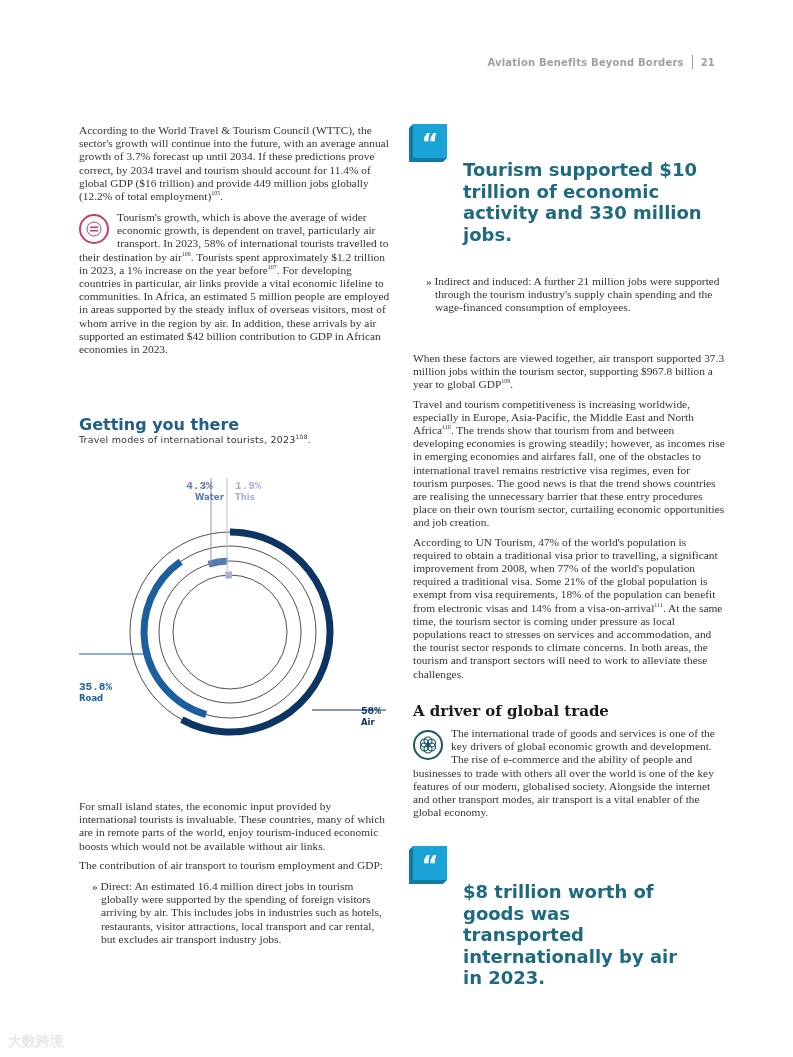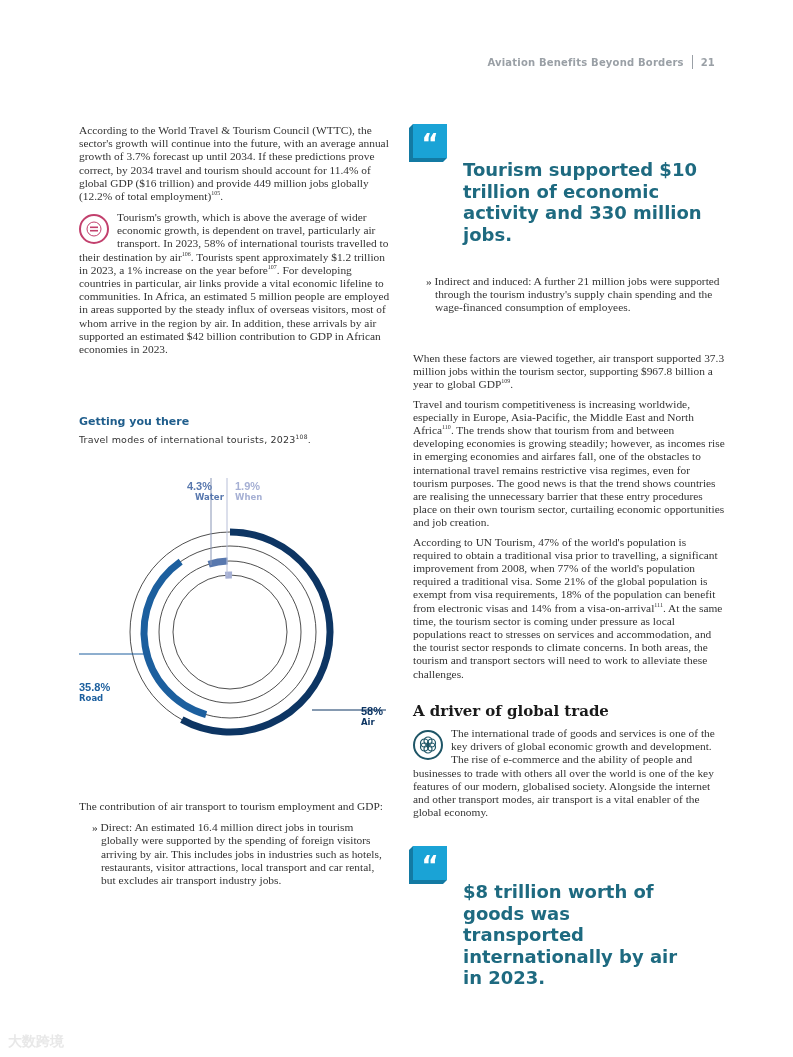--- a/index.html
+++ b/index.html
@@ -10,24 +10,24 @@
   .body-text { font-family:"Liberation Serif", serif; font-size:11.4px; line-height:13.2px; color:#333; }
   .body-text p { margin:0 0 6px 0; }
   sup { font-size:6px; line-height:0; vertical-align:super; }
   .col-left { left:79px; width:312px; }
   .col-right { left:413px; width:312px; }
   .circle-icon { float:left; width:30px; height:30px; border-radius:50%; border:2px solid #c2406d; margin:3px 8px 2px 0; box-sizing:border-box; display:flex; align-items:center; justify-content:center; }
   .circle-icon.teal { border-color:#1e5566; }
   .quote-box { width:38px; height:38px; }
   .quote-text { font-family:"DejaVu Sans", sans-serif; font-weight:bold; font-size:18px; line-height:21.5px; color:#1e6a80; }
   .bullet { padding-left:22px; text-indent:-9px; }
-  .section-heading { font-family:"DejaVu Sans", sans-serif; font-weight:bold; font-size:11px; color:#205e8c; }
+  .section-heading { font-family:"DejaVu Sans", sans-serif; font-weight:bold; font-size:16px; color:#205e8c; }
   .caption { font-family:"DejaVu Sans", sans-serif; font-size:9.5px; color:#333; letter-spacing:0.2px; }
   .h2 { font-family:"DejaVu Serif", serif; font-weight:bold; font-size:15px; color:#1a1a1a; }
-  .chart-label { font-family:Liberation Sans, sans-serif; font-weight:bold; font-size:11px; line-height:12px; }
+  .chart-label { font-family:Liberation Mono, monospace; font-weight:bold; font-size:11px; line-height:12px; }
   .chart-sub { font-family:"DejaVu Sans", sans-serif; font-size:8.5px; font-weight:bold; }
   .watermark { left:8px; bottom:6px; font-family:"DejaVu Sans", sans-serif; font-size:14px; color:#e8e8e8; font-weight:bold; }
 </style>
 </head>
 <body>
 
 <div class="abs header">
   <span>Aviation Benefits Beyond Borders</span>
   <span class="sep"></span>
   <span>21</span>
@@ -73,32 +73,33 @@
       <line x1="227" y1="18" x2="227" y2="116" stroke="#b8bfd8" stroke-width="1"></line>
     </g>
 </svg>
 
 <div class="abs" style="left:175px; top:480px; text-align:center;">
   <div class="chart-label" style="color:#5878ae;">4.3%</div>
   <div class="chart-sub" style="color:#5878ae;margin-left:20px;">Water</div>
 </div>
 <div class="abs" style="left:235px; top:480px;">
   <div class="chart-label" style="color:#a6b0d4;">1.9%</div>
-  <div class="chart-sub" style="color:#a6b0d4;">When</div>
+  <div class="chart-sub" style="color:#a6b0d4;">This</div>
 </div>
 <div class="abs" style="left:79px; top:681px;">
   <div class="chart-label" style="color:#1c5f9e;">35.8%</div>
   <div class="chart-sub" style="color:#1c5f9e;">Road</div>
 </div>
 <div class="abs" style="left:361px; top:705px;">
   <div class="chart-label" style="color:#0d3563;">58%</div>
   <div class="chart-sub" style="color:#0d3563;">Air</div>
 </div>
 
 <div class="abs col-left body-text" style="top:800px;">
+  <p>For small island states, the economic input provided by international tourists is invaluable. These countries, many of which are in remote parts of the world, enjoy tourism-induced economic boosts which would not be available without air links.</p>
   <p>The contribution of air transport to tourism employment and GDP:</p>
   <p class="bullet" style="margin-top:8px;">» Direct: An estimated 16.4 million direct jobs in tourism globally were supported by the spending of foreign visitors arriving by air. This includes jobs in industries such as hotels, restaurants, visitor attractions, local transport and car rental, but excludes air transport industry jobs.</p>
 </div>
 
 <div class="abs" style="left:409px; top:124px;">
   <svg class="quote-box" width="38" height="38" viewBox="0 0 38 38">
     <polygon points="0,4 4,0 38,0 38,34 34,38 0,38" fill="#137aa3"></polygon>
     <rect x="4" y="0" width="34" height="34" fill="#1aa3d6"></rect>
     <text x="21" y="29" text-anchor="middle" font-family="DejaVu Sans, sans-serif" font-weight="bold" font-size="26" fill="#ffffff">“</text>
   </svg>

